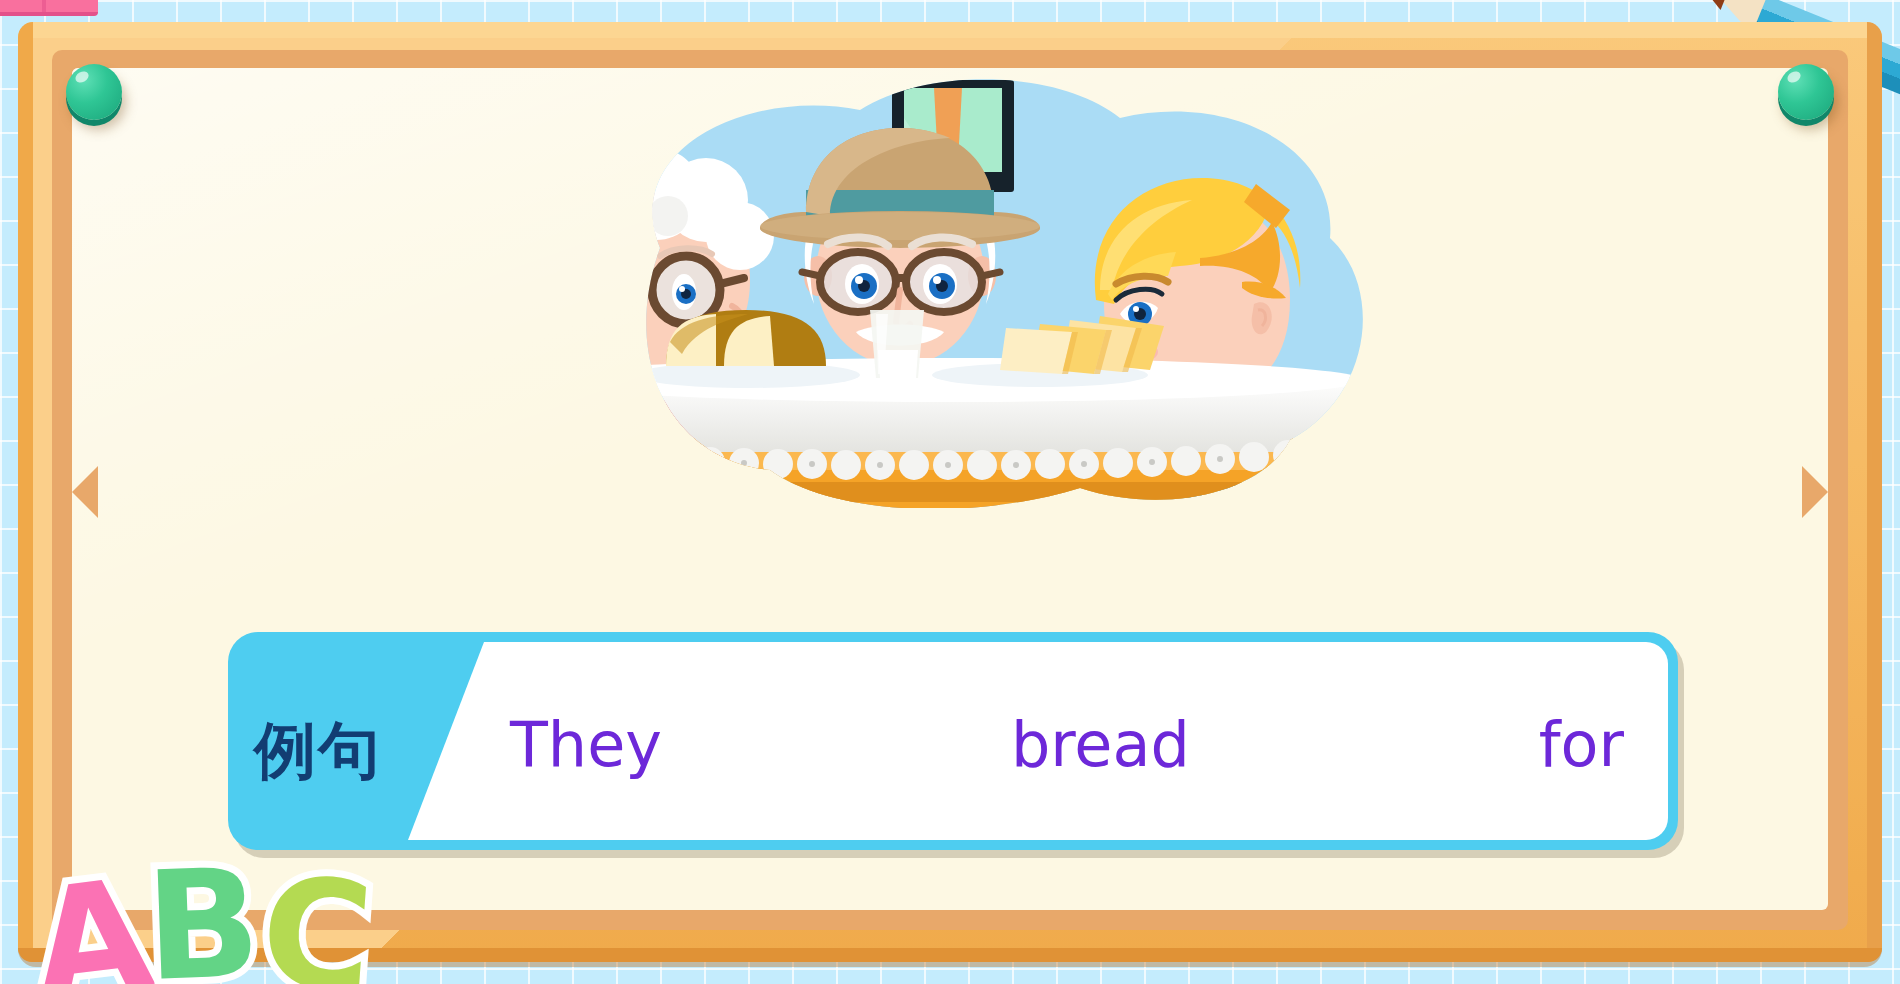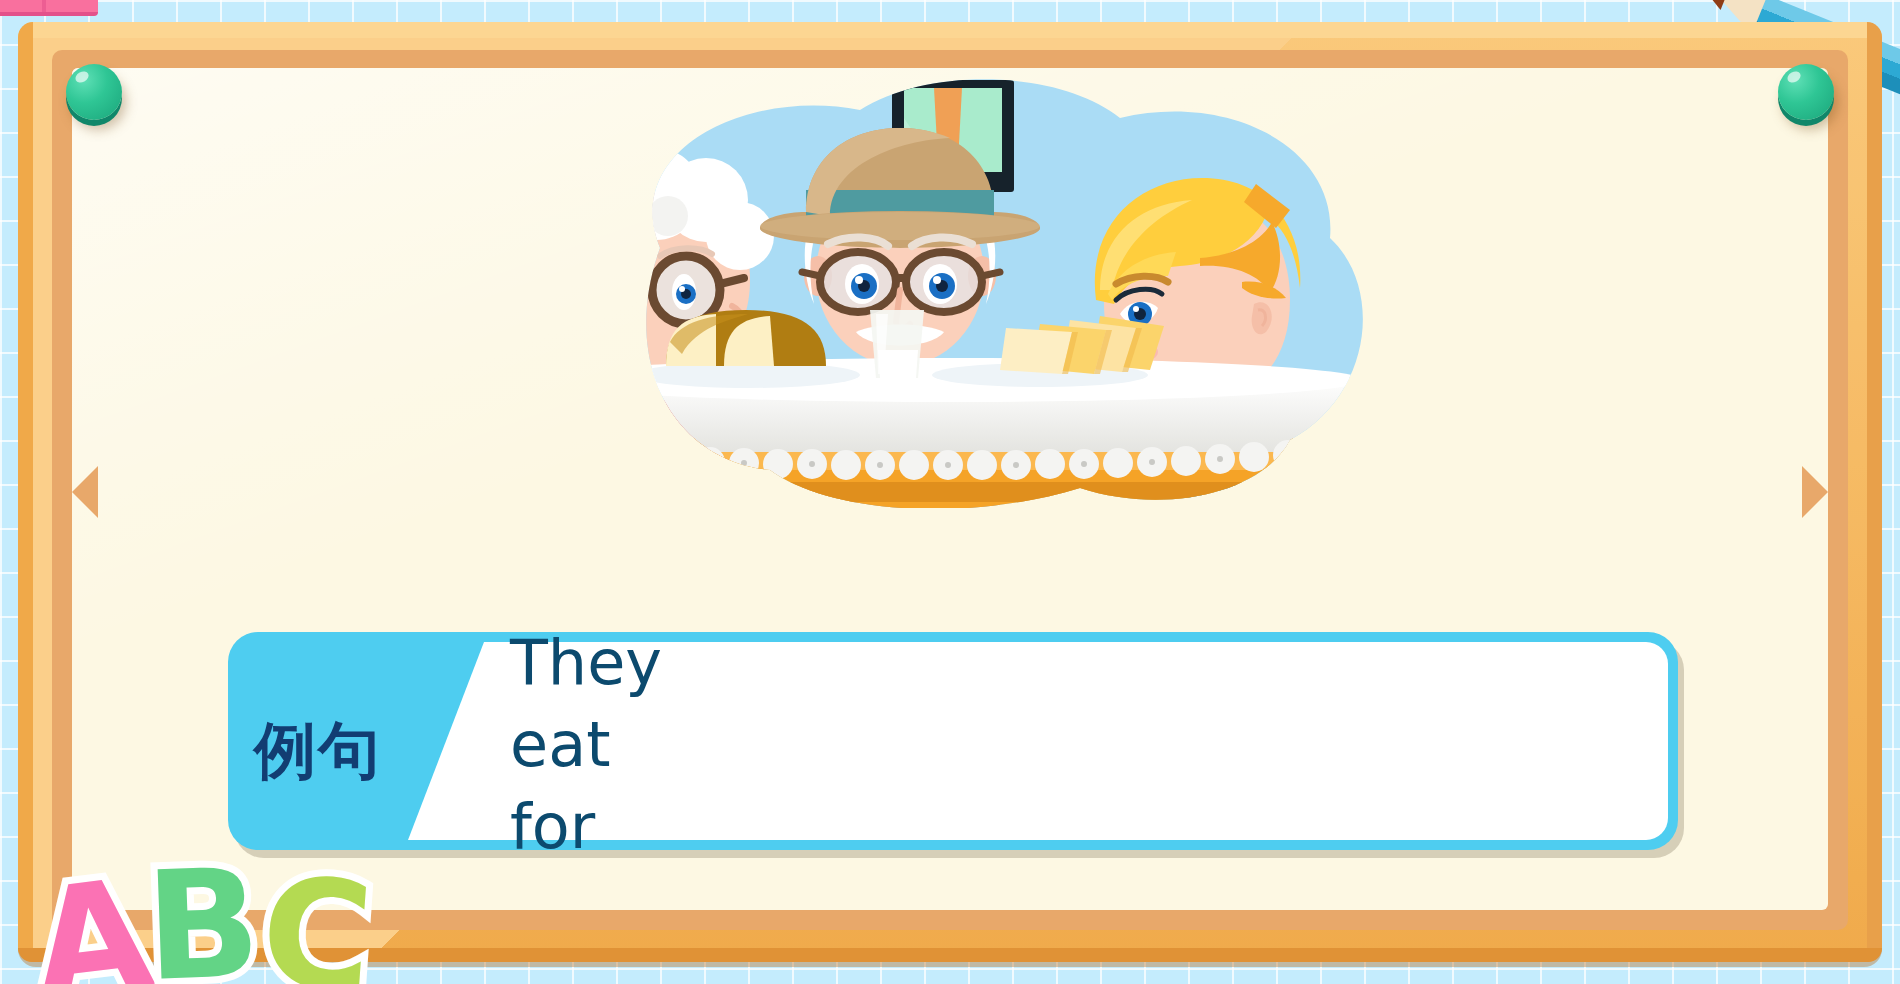--- a/index.html
+++ b/index.html
@@ -288,25 +288,24 @@
     bottom: 22px;
     display: flex;
     flex-direction: column;
     justify-content: center;
     gap: 2px;
   }
   .ex-line {
     font-family: "DejaVu Sans", "Liberation Sans", sans-serif;
     font-size: 62px;
     font-weight: 400;
-    color: #0c4a6e;
+    color: #6d28d9;
     line-height: 1.32;
     white-space: nowrap;
     letter-spacing: 0px;
-    flex-direction: column;
   }
   .ex-line.justified {
     display: flex;
     justify-content: space-between;
   }
 
   
   .abc {
     position: absolute;
     left: 34px;
@@ -615,21 +614,21 @@
   <div class="example-card">
     <div class="ex-shadow"></div>
     <div class="ex-body">
       <div class="ex-white"></div>
       <div class="ex-label">
         <span class="ex-label-text">例句</span>
       </div>
       <div class="ex-sentence">
         <div class="ex-line justified">
           <span>They</span>
-          <span>eat</span>
+          <span>bread</span>
           <span>for</span>
         </div>
       </div>
     </div>
   </div>
 
   <div class="abc">
     <span class="a">A</span>
     <span class="b">B</span>
     <span class="c">C</span>

